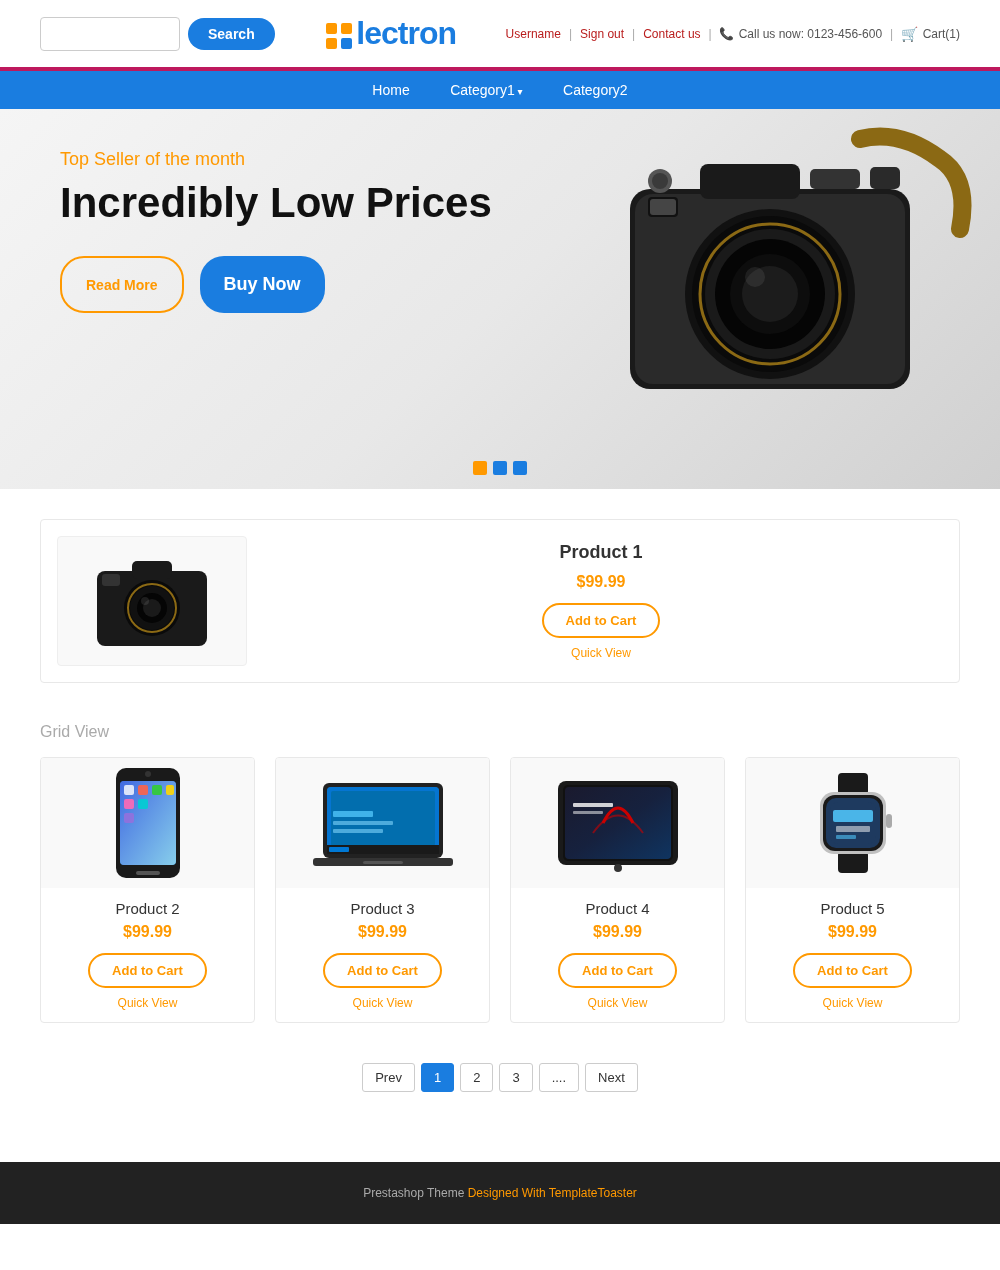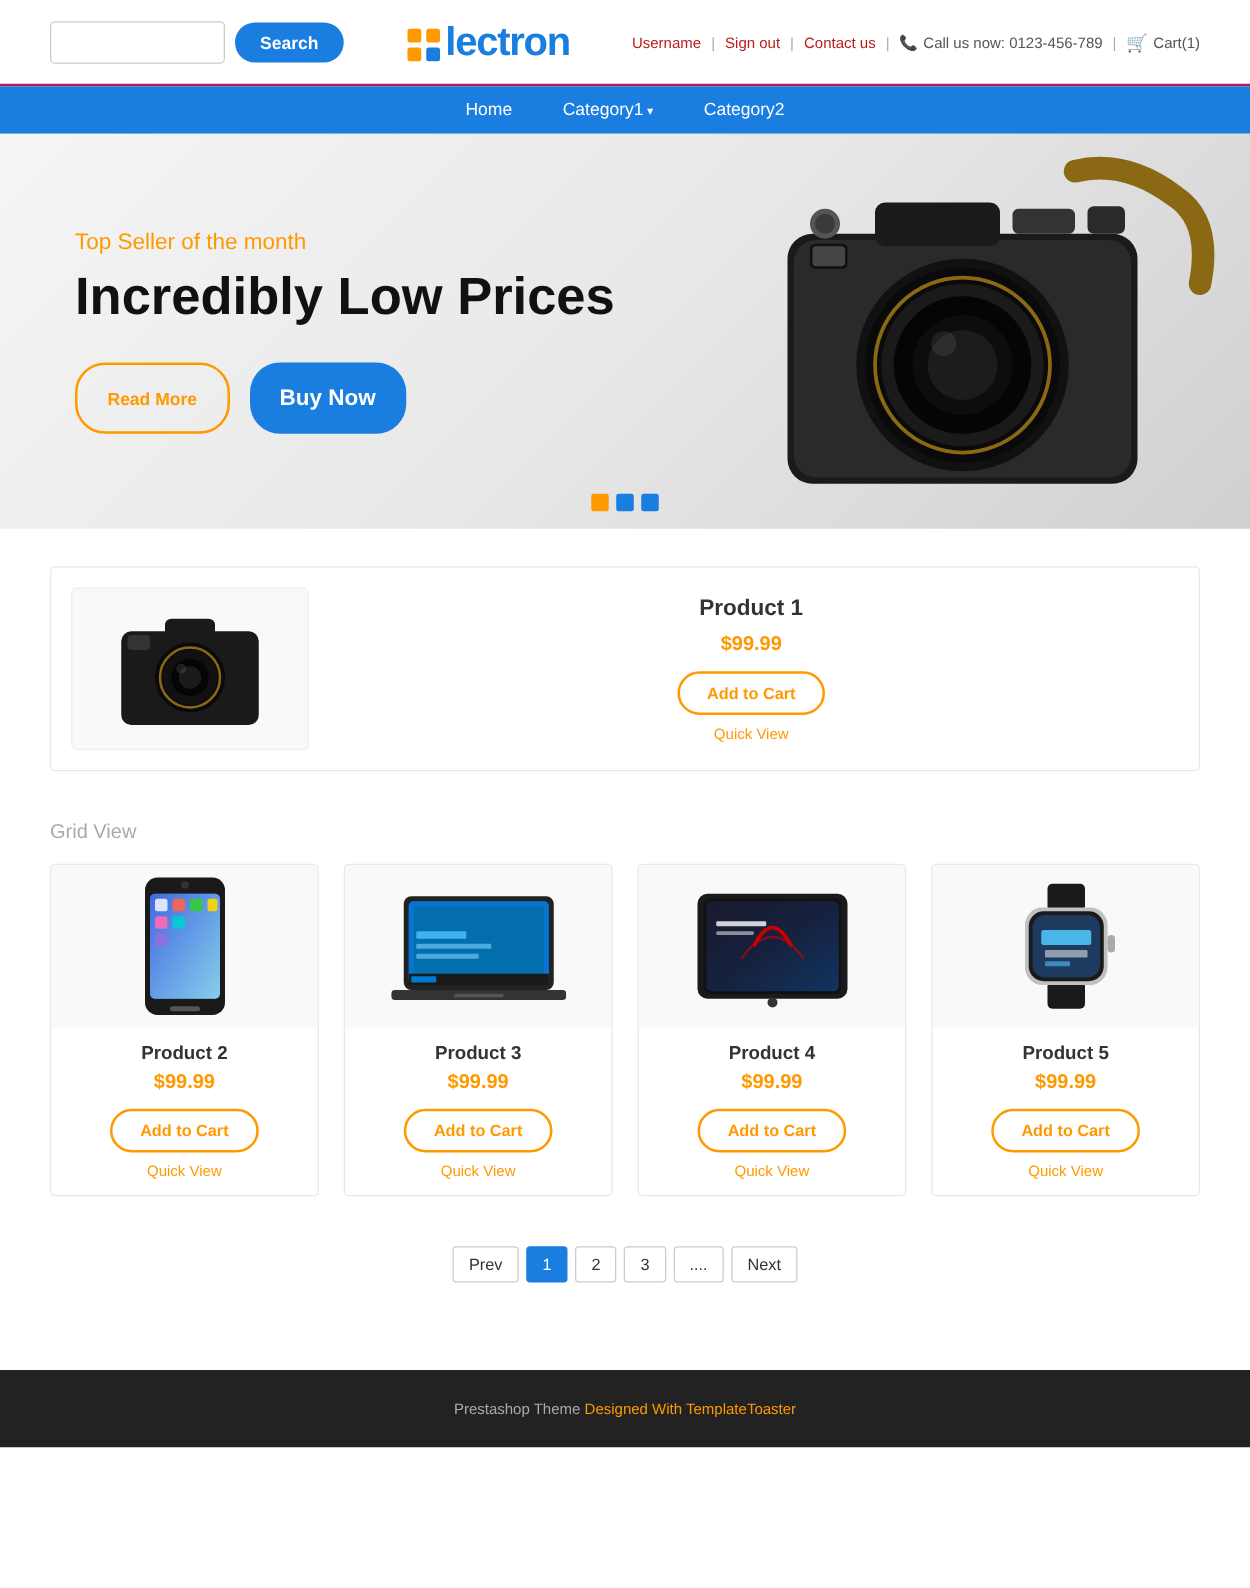--- a/index.html
+++ b/index.html
@@ -5,21 +5,21 @@
     * { box-sizing: border-box; margin: 0; padding: 0; }
     body { font-family: Arial, sans-serif; background: #fff; color: #333; }
 
     
     .header {
       display: flex;
       align-items: center;
       justify-content: space-between;
       padding: 15px 40px;
       background: #fff;
-      border-bottom: 2px solid #be185d;
+      border-bottom: 4px solid #be185d;
     }
     .search-area {
       display: flex;
       align-items: center;
       gap: 8px;
     }
     .search-input {
       border: 1px solid #ccc;
       border-radius: 4px;
       padding: 8px 12px;
@@ -85,24 +85,24 @@
     }
     .nav-bar .has-arrow::after {
       content: ' ▾';
       font-size: 10px;
     }
 
     
     .hero {
       position: relative;
       background: linear-gradient(135deg, #f5f5f5 0%, #e8e8e8 50%, #d0d0d0 100%);
-      height: 316px;
+      height: 380px;
       overflow: hidden;
       display: flex;
-      align-items: center;
+      align-items: flex-start;
     }
     .hero-content {
       padding: 40px 60px;
       z-index: 2;
     }
     .hero-subtitle {
       color: #f90;
       font-size: 18px;
       margin-bottom: 10px;
     }
@@ -266,21 +266,21 @@
       display: flex;
       align-items: center;
       justify-content: center;
       overflow: hidden;
     }
     .grid-item-body {
       padding: 12px 10px;
     }
     .grid-item-body h3 {
       font-size: 15px;
-      font-weight: bold;
+      font-weight: normal;
       margin-bottom: 6px;
     }
 
     
     .pagination {
       display: flex;
       justify-content: center;
       align-items: center;
       gap: 6px;
       margin: 20px 0 40px;
@@ -361,21 +361,21 @@
 
   <div class="header-links">
     <a href="#">Username</a>
     <span class="sep">|</span>
     <a href="#">Sign out</a>
     <span class="sep">|</span>
     <a href="#">Contact us</a>
     <span class="sep">|</span>
     <span class="phone">
       <span class="phone-icon"></span>
-      <span>Call us now: 0123-456-789</span>
+      <span>Call us now: 0123-456-600</span>
     </span>
     <span class="sep">|</span>
     <span class="cart-link" style="cursor:pointer;">
       <span class="cart-icon"></span>
       <span>Cart(1)</span>
     </span>
   </div>
 </div>
 
 <nav class="nav-bar">

